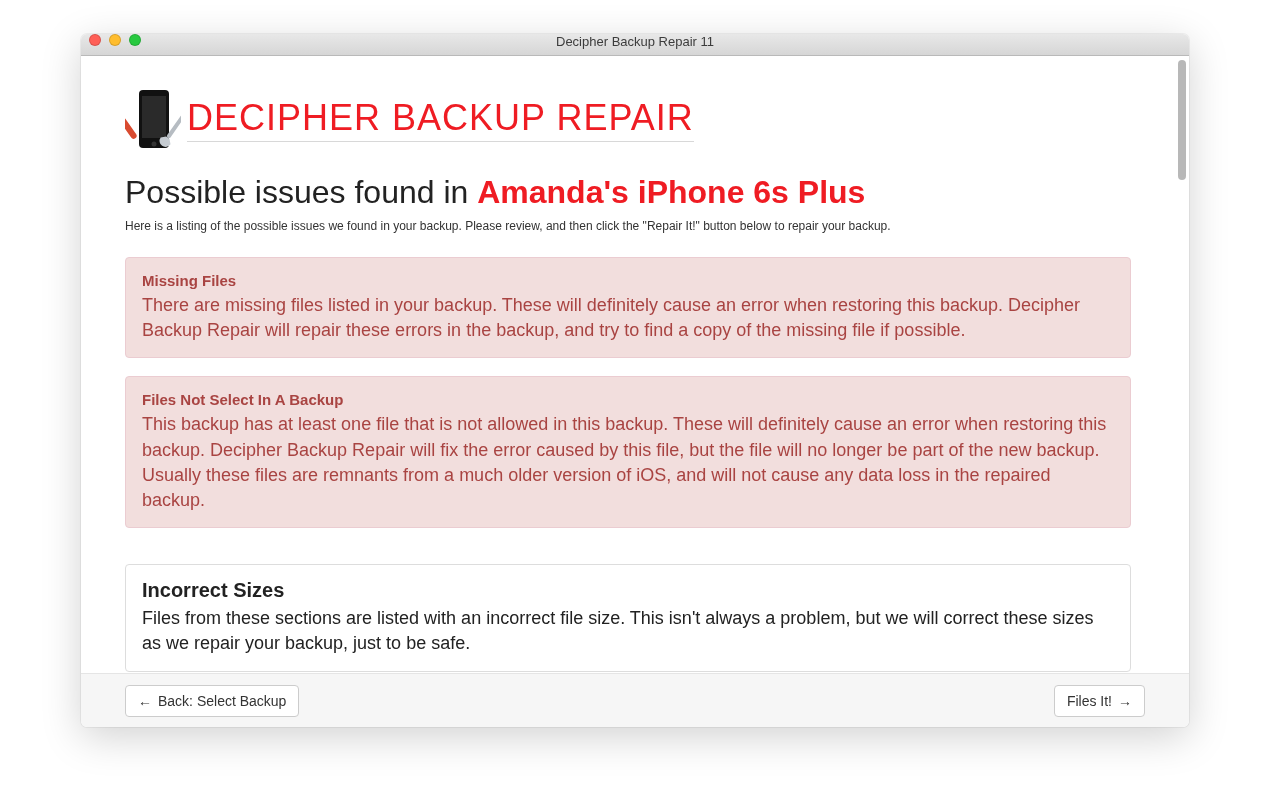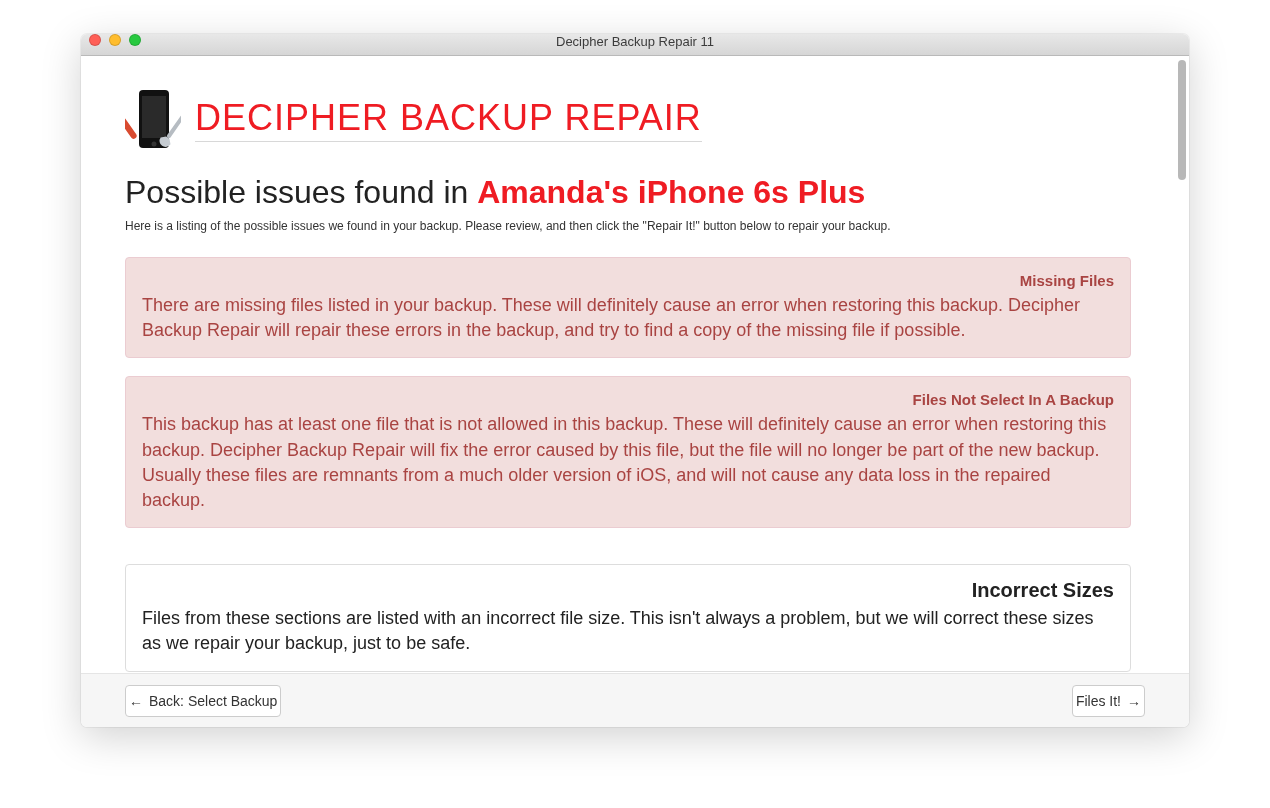--- a/index.html
+++ b/index.html
@@ -79,21 +79,21 @@
       top: 4px;
       left: 3px;
       width: 8px;
       height: 120px;
       background: rgba(0,0,0,0.28);
       border-radius: 4px;
     }
     .brand {
       display: flex;
       align-items: center;
-      gap: 14px;
+      gap: 6px;
       margin-bottom: 22px;
     }
     .brand-icon {
       width: 56px;
       height: 66px;
       position: relative;
       flex-shrink: 0;
     }
     .brand-title {
       color: #ef1c23;
@@ -133,21 +133,20 @@
     .issue-panel.neutral {
       background: #fff;
       border: 1px solid #ddd;
       color: #222;
       margin-top: 36px;
     }
     .issue-title {
       font-weight: 600;
       font-size: 15px;
       margin-bottom: 4px;
-      text-align: right;
     }
     .issue-panel.neutral .issue-title {
       font-size: 20px;
       font-weight: 700;
       color: #222;
     }
     .issue-body {
       font-size: 18px;
       line-height: 1.4;
     }
@@ -164,21 +163,21 @@
       display: flex;
       align-items: center;
       justify-content: space-between;
       padding: 0 44px;
       flex-shrink: 0;
     }
     .btn {
       background: #fff;
       border: 1px solid #ccc;
       border-radius: 4px;
-      padding: 7px 3px;
+      padding: 7px 12px;
       font-size: 14px;
       color: #333;
       cursor: pointer;
       display: inline-flex;
       align-items: center;
       gap: 6px;
     }
     .arrow-left::before { content: "←"; font-weight: 700; }
     .arrow-right::after { content: "→"; font-weight: 700; }
   </style>

